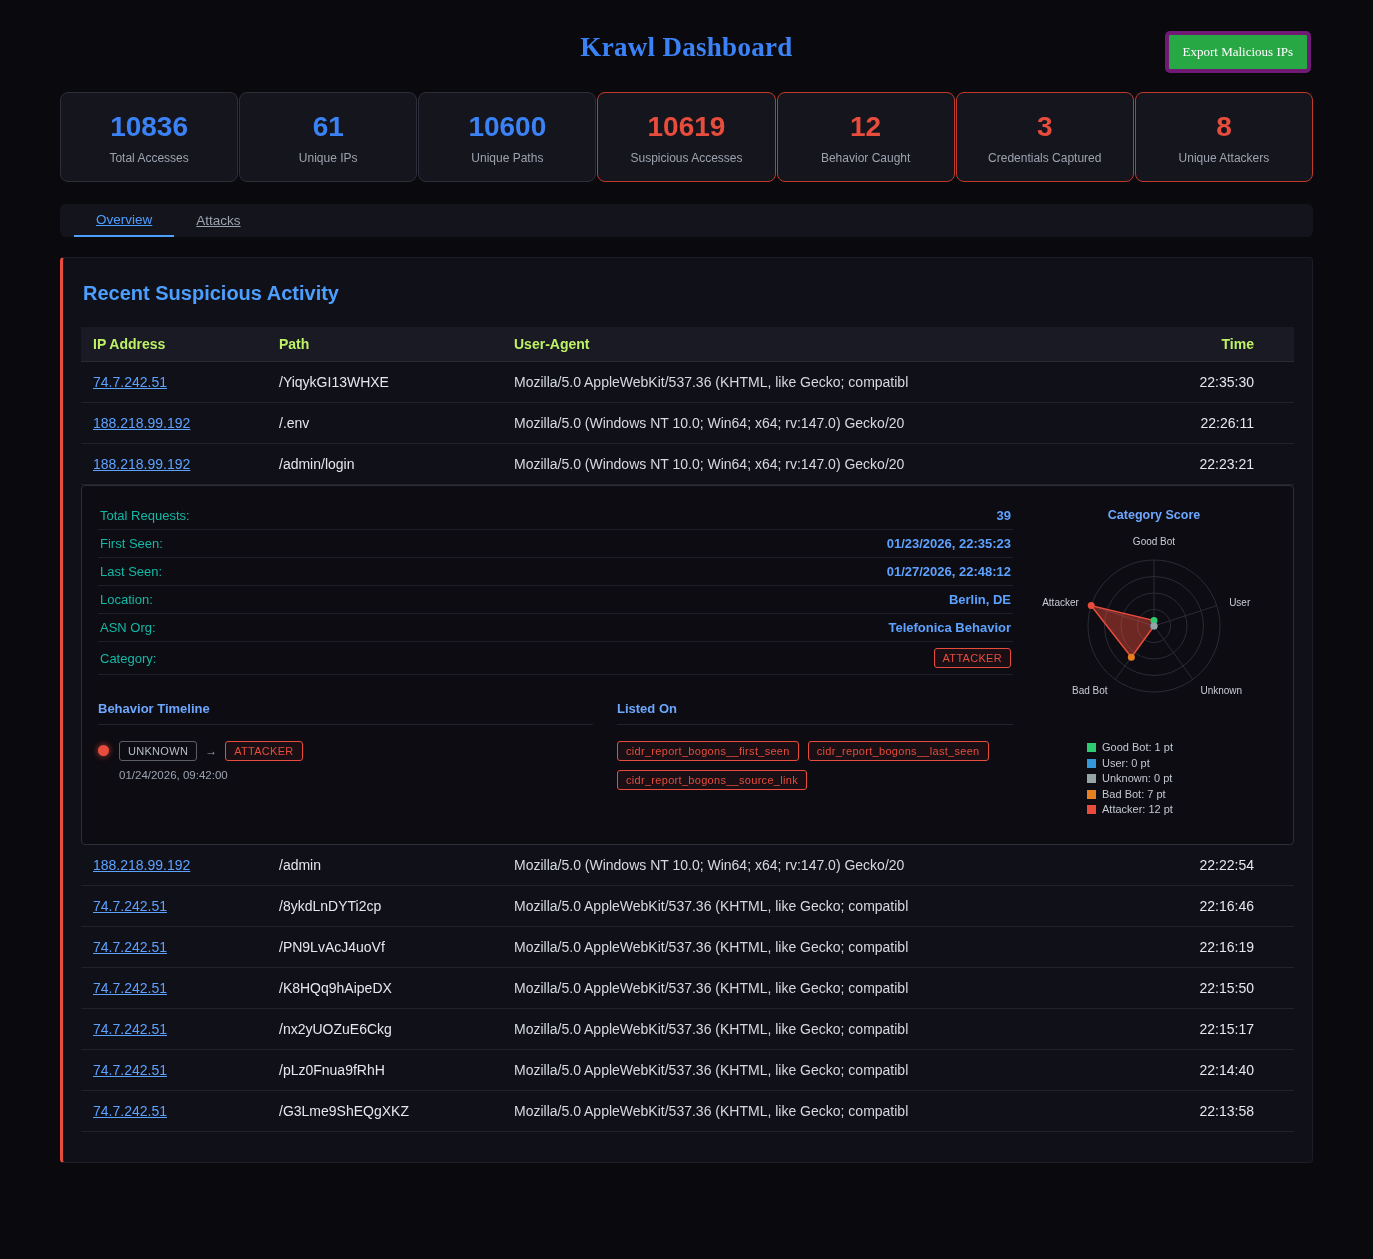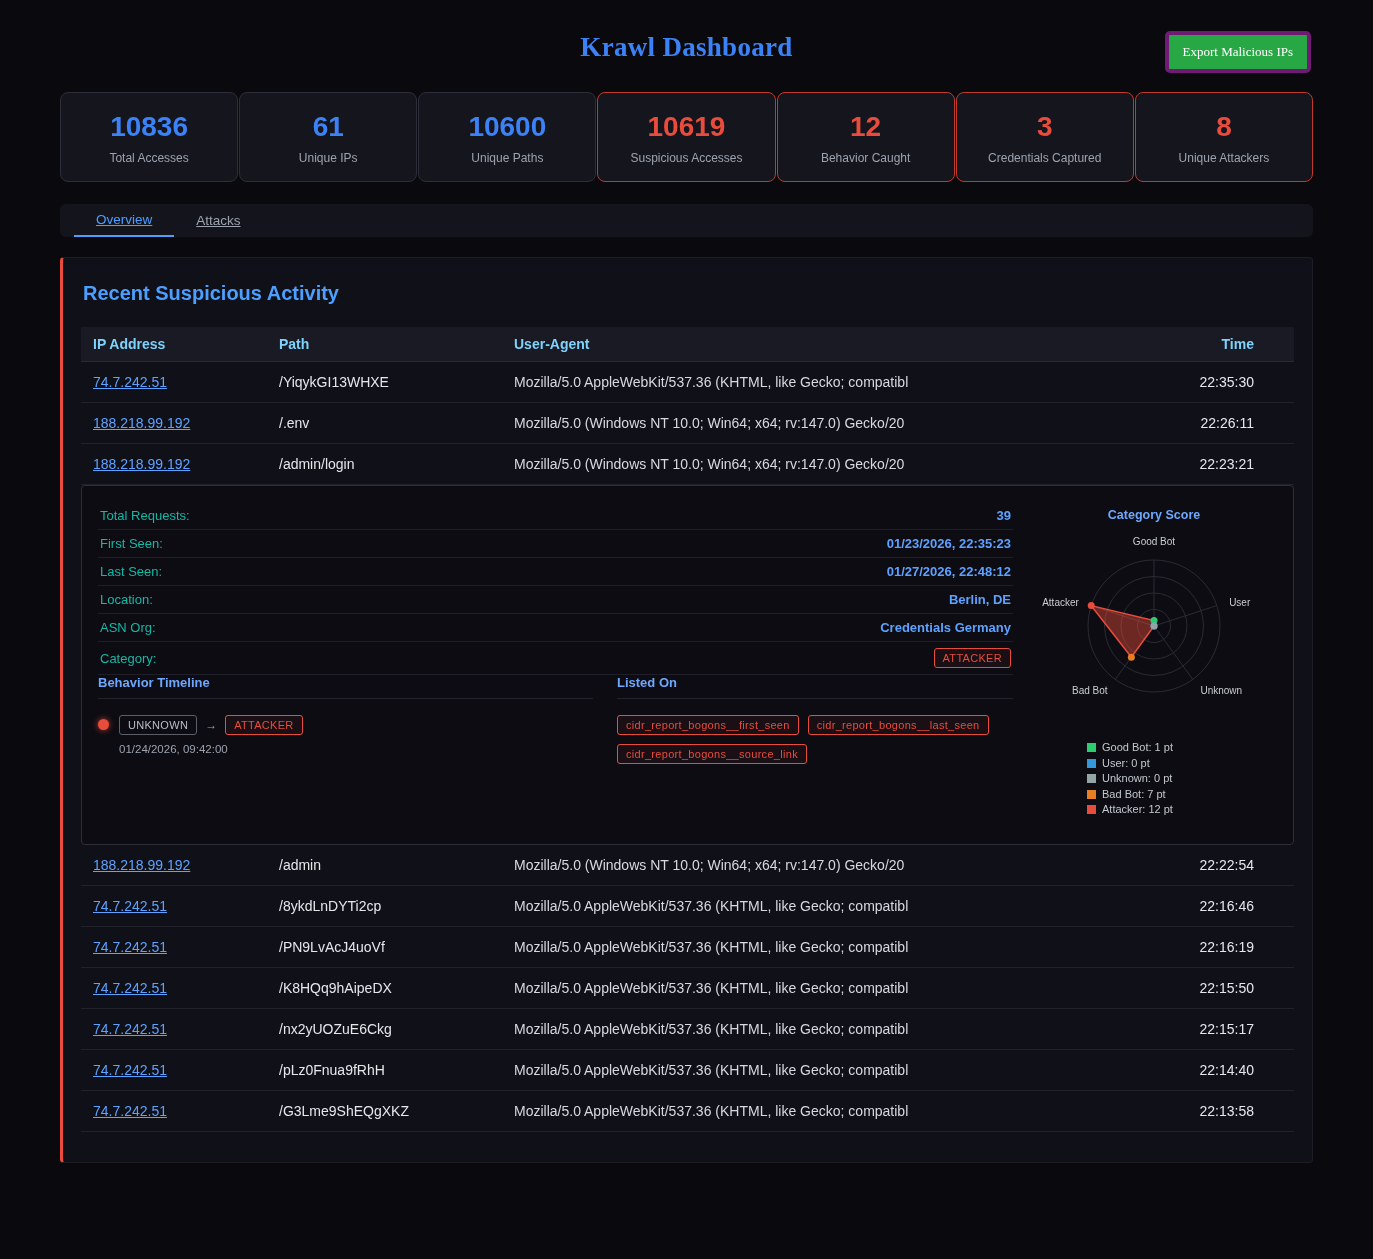--- a/index.html
+++ b/index.html
@@ -29,39 +29,39 @@
 
   
   .panel { margin-top:20px; background:#101019; border:1px solid #1d1d27; border-left:3px solid #e74c3c;
     border-radius:4px; padding:24px 18px 30px; }
   .panel h2 { color:#4d9fff; font-size:20px; font-weight:bold; margin:0 2px 22px; }
 
   
   .trow { display:grid; grid-template-columns:186px 235px 1fr 170px; align-items:center;
     border-bottom:1px solid #22222d; min-height:41px; font-size:14px; }
   .trow.thead { background:#191a24; border-bottom:1px solid #2a2a36; min-height:35px; }
-  .trow.thead .cell { color:#7dd3fc; font-weight:bold; font-size:14px; }
+  .trow.thead .cell { color:#bef264; font-weight:bold; font-size:14px; }
   .cell { padding:6px 12px; }
   .cell.time { text-align:right; padding-right:40px; }
   .ip-link { color:#5ea2ff; text-decoration:underline; }
   .ua { color:#d6d9de; }
 
   
   .detail { display:flex; gap:18px; border:1px solid #2e2e3a; background:#0c0c12; border-radius:4px;
     margin:0 0 0; padding:16px 16px 26px; }
   .detail-left { flex:1; }
   .detail-row { display:flex; justify-content:space-between; align-items:center; padding:6px 2px;
     border-bottom:1px solid #1f1f2a; font-size:13px; }
   .dlabel { color:#14b8a6; }
   .dvalue { color:#5ea2ff; font-weight:bold; }
   .badge { display:inline-block; font-size:11px; border-radius:3px; padding:3px 8px; letter-spacing:.3px; }
   .badge.red { color:#e74c3c; border:1px solid #e74c3c; background:rgba(231,76,60,.06); }
   .badge.gray { color:#b9bec6; border:1px solid #5b5f68; background:transparent; }
 
-  .detail-bottom { display:flex; gap:24px; }
+  .detail-bottom { display:flex; gap:24px; margin-top:26px; }
   .detail-bottom h3 { color:#6ea8fe; font-size:13px; font-weight:bold; padding-bottom:8px; border-bottom:1px solid #23232e; margin-bottom:16px; }
   .behavior { flex:1.25; }
   .listed { flex:1; }
   .tl-item { display:flex; gap:10px; }
   .tl-dot { width:11px; height:11px; border-radius:50%; background:#e74c3c; box-shadow:0 0 6px rgba(231,76,60,.8); margin-top:4px; flex:none; }
   .tl-badges { display:flex; align-items:center; gap:8px; }
   .arrow { color:#9ca3af; font-size:12px; }
   .tl-time { color:#9ca3af; font-size:11.5px; margin-top:8px; }
   .badges { display:flex; flex-wrap:wrap; gap:9px; }
   .badges .badge { cursor:pointer; }
@@ -165,21 +165,21 @@
               <div class="detail-row">
                 <span class="dlabel">Last Seen:</span>
                 <span class="dvalue">01/27/2026, 22:48:12</span>
               </div>
               <div class="detail-row">
                 <span class="dlabel">Location:</span>
                 <span class="dvalue">Berlin, DE</span>
               </div>
               <div class="detail-row">
                 <span class="dlabel">ASN Org:</span>
-                <span class="dvalue">Credentials Germany</span>
+                <span class="dvalue">Telefonica Behavior</span>
               </div>
             </div>
           <div class="detail-row">
             <span class="dlabel">Category:</span>
             <span class="badge red">ATTACKER</span>
           </div>
 
           <div class="detail-bottom">
             <div class="behavior">
               <h3>Behavior Timeline</h3>

